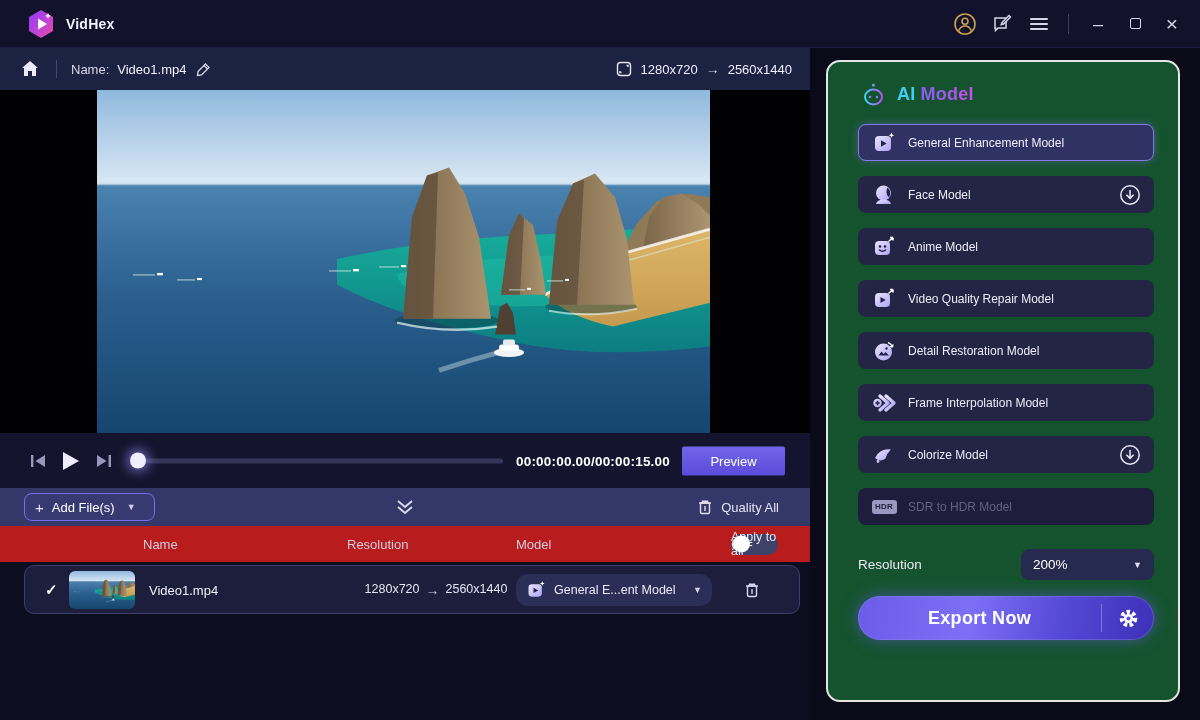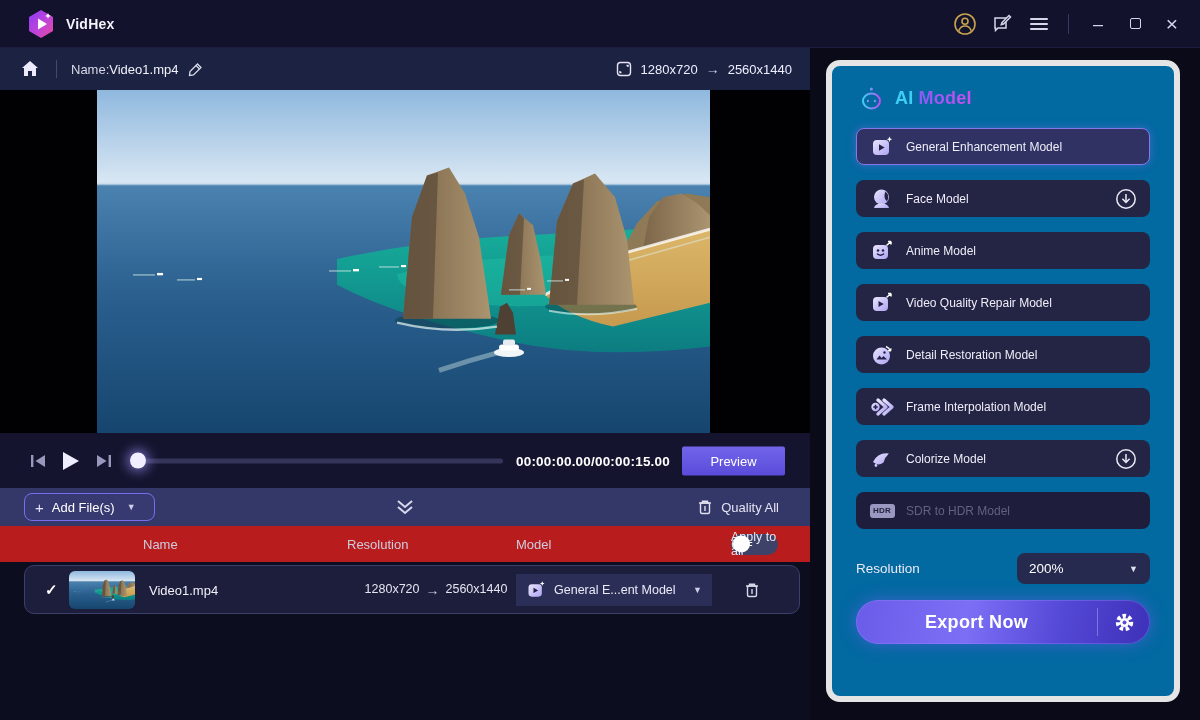--- a/index.html
+++ b/index.html
@@ -22,21 +22,21 @@
   .tb-sep{width:1px;height:20px;background:#3a3a60;margin:0 6px;}
   .win-glyph{font-size:18px;color:#d6d6ea;line-height:1;}
   .close-glyph{font-size:21px;}
   .maxbox{width:11px;height:11px;border:1.6px solid #d6d6ea;border-radius:2px;}
 
   
   .workspace{position:absolute;left:0;top:48px;width:810px;height:672px;background:#0d0d20;}
   .toolbar{height:42px;background:#1c2242;display:flex;align-items:center;padding:0 18px;font-size:13px;}
   .home-btn{width:24px;height:24px;display:flex;align-items:center;justify-content:center;cursor:pointer;}
   .v-sep{width:1px;height:18px;background:#46466e;margin:0 14px;}
-  .t-label{color:#d8d8e8;}
+  .t-label{color:#d8d8e8;margin-right:8px;}
   .t-fname{color:#f2f2fa;margin-right:9px;}
   .pencil{cursor:pointer;display:flex;}
   .t-spacer{flex:1;}
   .res-group{display:flex;align-items:center;gap:8px;font-size:13px;color:#eef;}
   .t-arrow{color:#cfd0e4;font-size:14px;}
 
   .stage{height:343px;background:#010104;position:relative;}
   .video-frame{position:absolute;left:97px;top:0;width:613px;height:343px;}
   .video-frame svg{width:613px;height:343px;}
 
@@ -76,30 +76,30 @@
   .t-off{font-size:9.5px;font-weight:bold;color:#fff;letter-spacing:.3px;}
 
   .filerow{margin:3px 10px 0 24px;height:49px;background:#1d1d3c;border:1px solid #3c3e6b;border-radius:10px;
     position:relative;}
   .filerow>*{position:absolute;top:50%;transform:translateY(-50%);}
   .r-check{left:20px;font-size:15px;font-weight:bold;color:#fff;}
   .r-thumb{left:44px;width:66px;height:38px;border-radius:6px;overflow:hidden;background:#123;}
   .r-thumb svg{width:66px;height:38px;}
   .r-name{left:124px;font-size:13px;color:#f0f0fa;}
   .r-res{left:321px;width:180px;text-align:center;font-size:12.5px;color:#e4e4f0;display:flex;gap:6px;justify-content:center;}
-  .r-model{left:491px;width:196px;height:32px;background:#2b2e57;border-radius:0;display:flex;
+  .r-model{left:491px;width:196px;height:32px;background:#2b2e57;border-radius:12px;display:flex;
     align-items:center;padding:0 10px;gap:8px;cursor:pointer;}
   .r-model-label{font-size:12.5px;color:#eceaf8;flex:1;}
   .r-caret{font-size:9px;color:#cfcde8;}
   .r-trash{left:719px;cursor:pointer;display:flex;}
 
   
   .right-zone{position:absolute;left:810px;top:48px;width:390px;height:672px;background:#0a0a19;}
-  .panel{position:absolute;left:16px;top:12px;width:354px;height:642px;background:#0369a1;
-    border:6px solid #e5e5e5;border-radius:14px;}
+  .panel{position:absolute;left:16px;top:12px;width:354px;height:642px;background:#14532d;
+    border:2px solid #e5e5e5;border-radius:14px;padding-left:6px;}
   .p-head{margin:18px 26px 0;display:flex;align-items:center;gap:10px;height:28px;}
   .p-title{font-size:18px;font-weight:bold;letter-spacing:.2px;}
   .p-title .ai{color:#3ecdf5;}
   .p-title .mod{background:linear-gradient(90deg,#8a5cf5,#cf4cf0);-webkit-background-clip:text;background-clip:text;color:transparent;}
   .m-list{margin:16px 24px 0;display:flex;flex-direction:column;gap:15px;}
   .m-item{height:37px;border-radius:8px;background:#242445;display:flex;align-items:center;
     padding:0 12px;gap:11px;cursor:pointer;border:1px solid transparent;}
   .m-item.selected{background:#303264;border:1px solid #8478ea;box-shadow:0 0 9px rgba(128,114,238,.45);}
   .m-item.disabled{background:#1e1e3c;cursor:default;}
   .m-item.disabled .m-label{color:#62627e;}

